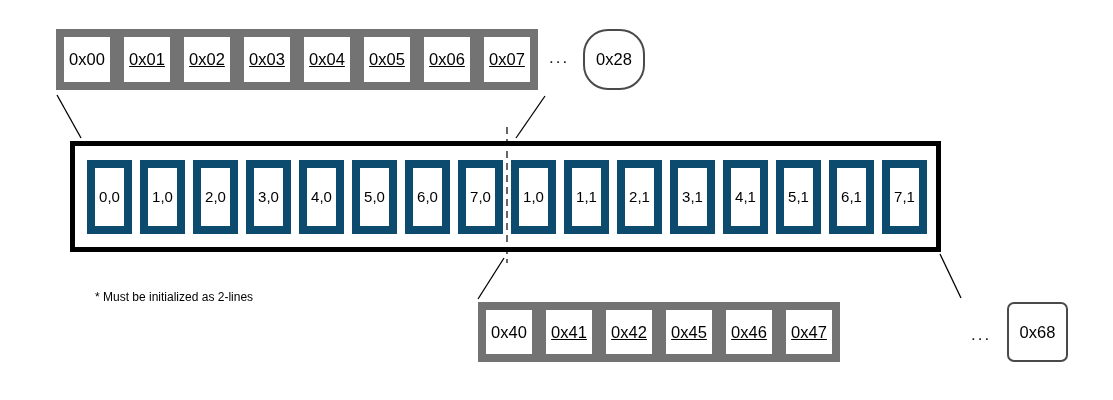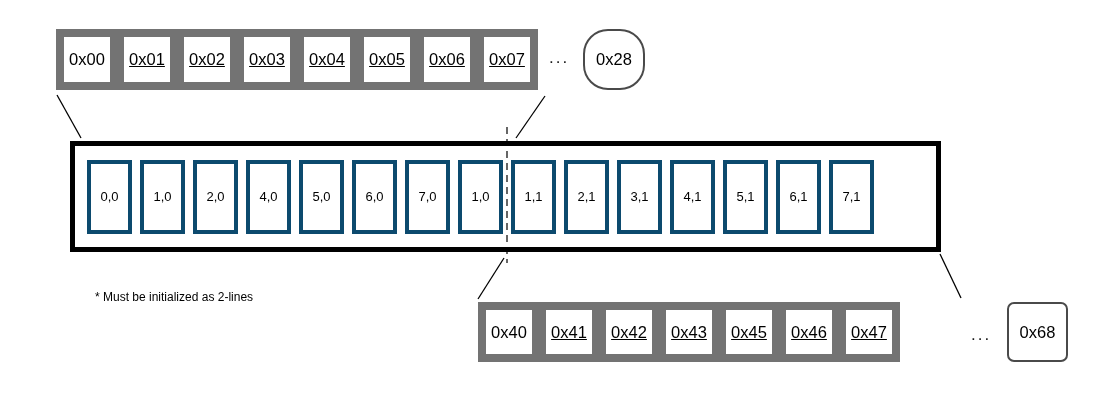--- a/index.html
+++ b/index.html
@@ -60,26 +60,26 @@
     background: #ffffff;
     display: flex;
     align-items: center;
     gap: 8px;
     padding-left: 12px;
   }
   .bcell {
     box-sizing: border-box;
     width: 45px;
     height: 74px;
-    border: 4px solid #0c4a6e;
+    border: 8px solid #0c4a6e;
     background: #ffffff;
     display: flex;
     align-items: center;
     justify-content: center;
-    font-size: 13px;
+    font-size: 15px;
     flex: 0 0 auto;
   }
   .footnote {
     position: absolute;
     left: 95px;
     top: 290px;
     font-size: 12px;
     color: #000000;
   }
   svg.overlay {
@@ -106,39 +106,39 @@
     <div class="acell">0x06</div>
     <div class="acell">0x07</div>
   </div>
   <span class="ellipsis top">...</span>
   <div class="solo tail-top">0x28</div>
 
   <div class="frame">
     <div class="bcell">0,0</div>
     <div class="bcell">1,0</div>
     <div class="bcell">2,0</div>
+    <div class="bcell">3,0</div>
     <div class="bcell">4,0</div>
     <div class="bcell">5,0</div>
     <div class="bcell">6,0</div>
     <div class="bcell">7,0</div>
     <div class="bcell">1,0</div>
     <div class="bcell">1,1</div>
     <div class="bcell">2,1</div>
     <div class="bcell">3,1</div>
     <div class="bcell">4,1</div>
     <div class="bcell">5,1</div>
     <div class="bcell">6,1</div>
     <div class="bcell">7,1</div>
   </div>
 
   <div class="row bottom-row">
     <div class="acell">0x40</div>
     <div class="acell">0x41</div>
     <div class="acell">0x42</div>
-    <div class="acell">0x43</div>
     <div class="acell">0x45</div>
     <div class="acell">0x46</div>
     <div class="acell">0x47</div>
   </div>
   <span class="ellipsis bottom">...</span>
   <div class="solo tail-bottom">0x68</div>
 
   <div class="footnote">* Must be initialized as 2-lines</div>
 
   <svg class="overlay" viewBox="0 0 1113 400" xmlns="http://www.w3.org/2000/svg">

